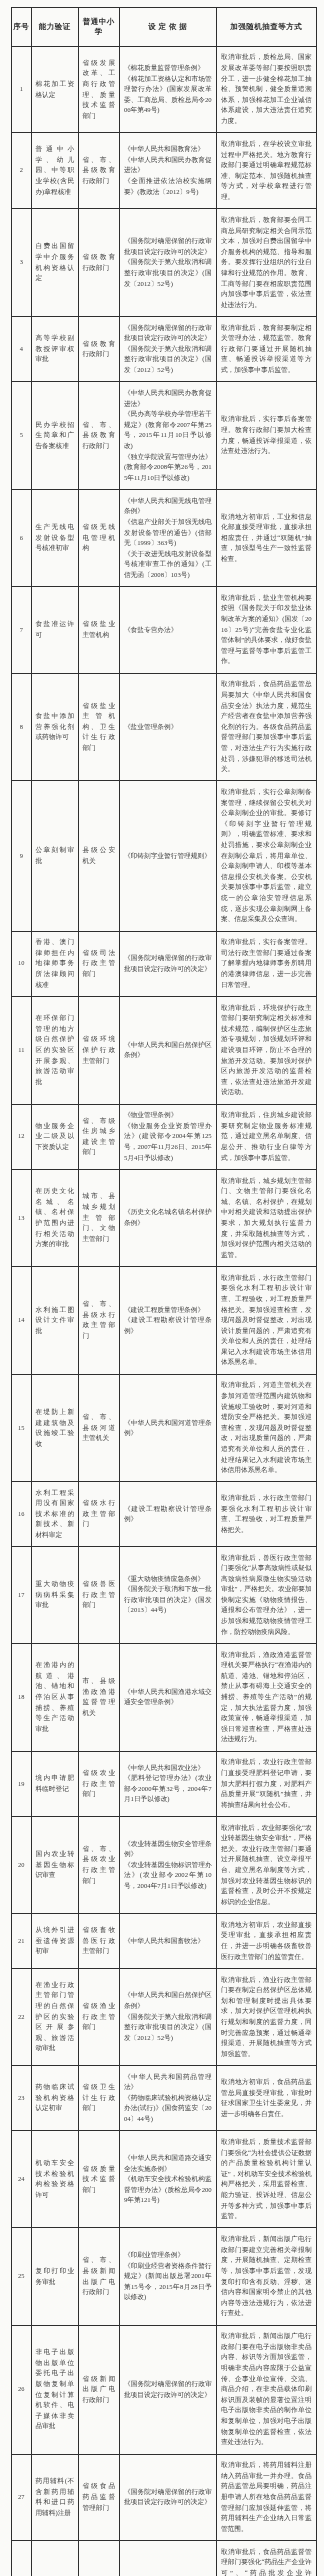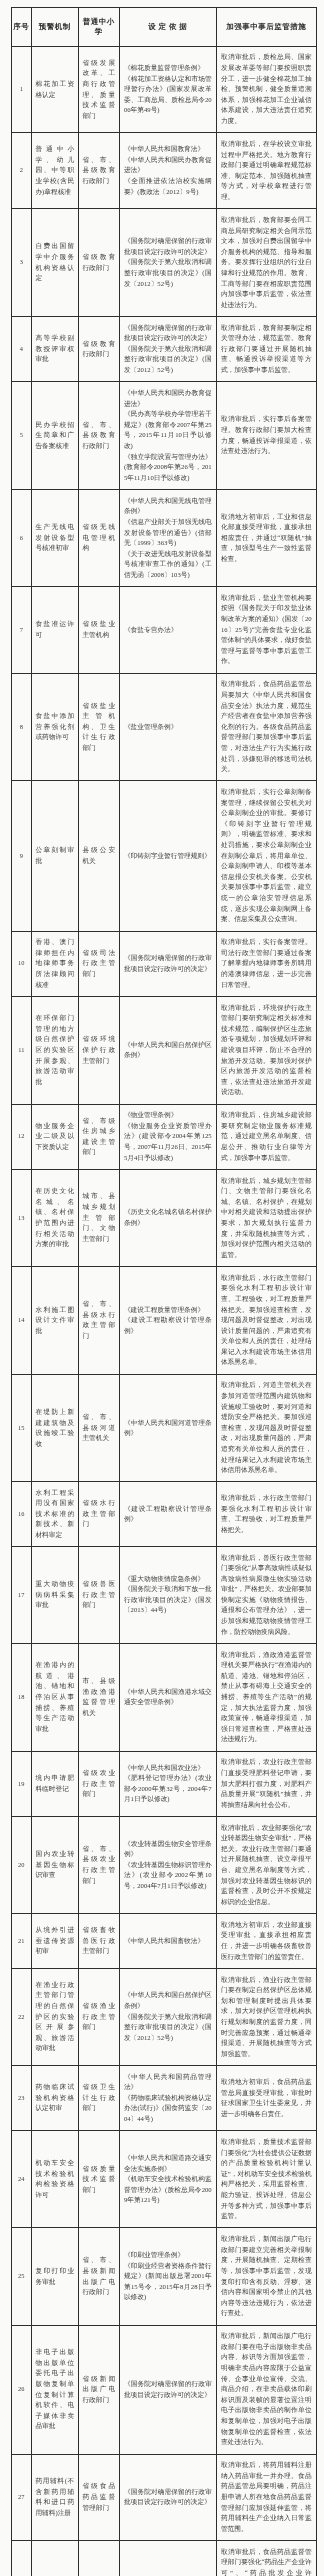--- a/index.html
+++ b/index.html
@@ -71,24 +71,24 @@
     <colgroup>
       <col class="c1">
         <col class="c2">
         <col class="c3">
         <col class="c4">
         <col class="c5">
     </colgroup>
     <thead>
       <tr>
         <th>序号</th>
-        <th>预警机制</th>
+        <th>能力验证</th>
         <th>普通中小学</th>
         <th>设 定 依 据</th>
-        <th>加强事中事后监管措施</th>
+        <th>加强随机抽查等方式</th>
       </tr>
     </thead>
     <tbody>
   <tr>
     <td class="cell-no">1</td>
     <td class="cell-name">棉花加工资格认定</td>
     <td class="cell-dept">省级发展改革、工商行政管理、质量技术监督部门</td>
     <td class="cell-basis">《棉花质量监督管理条例》
 《棉花加工资格认定和市场管理暂行办法》(国家发展改革委、工商总局、质检总局令2006年第49号)</td>
     <td class="cell-measure">取消审批后，质检总局、国家发展改革委等部门要按照职责分工，进一步健全棉花加工抽检、预警机制，健全质量追溯体系，加强棉花加工企业诚信体系建设，加大违法责任追究力度。</td>

